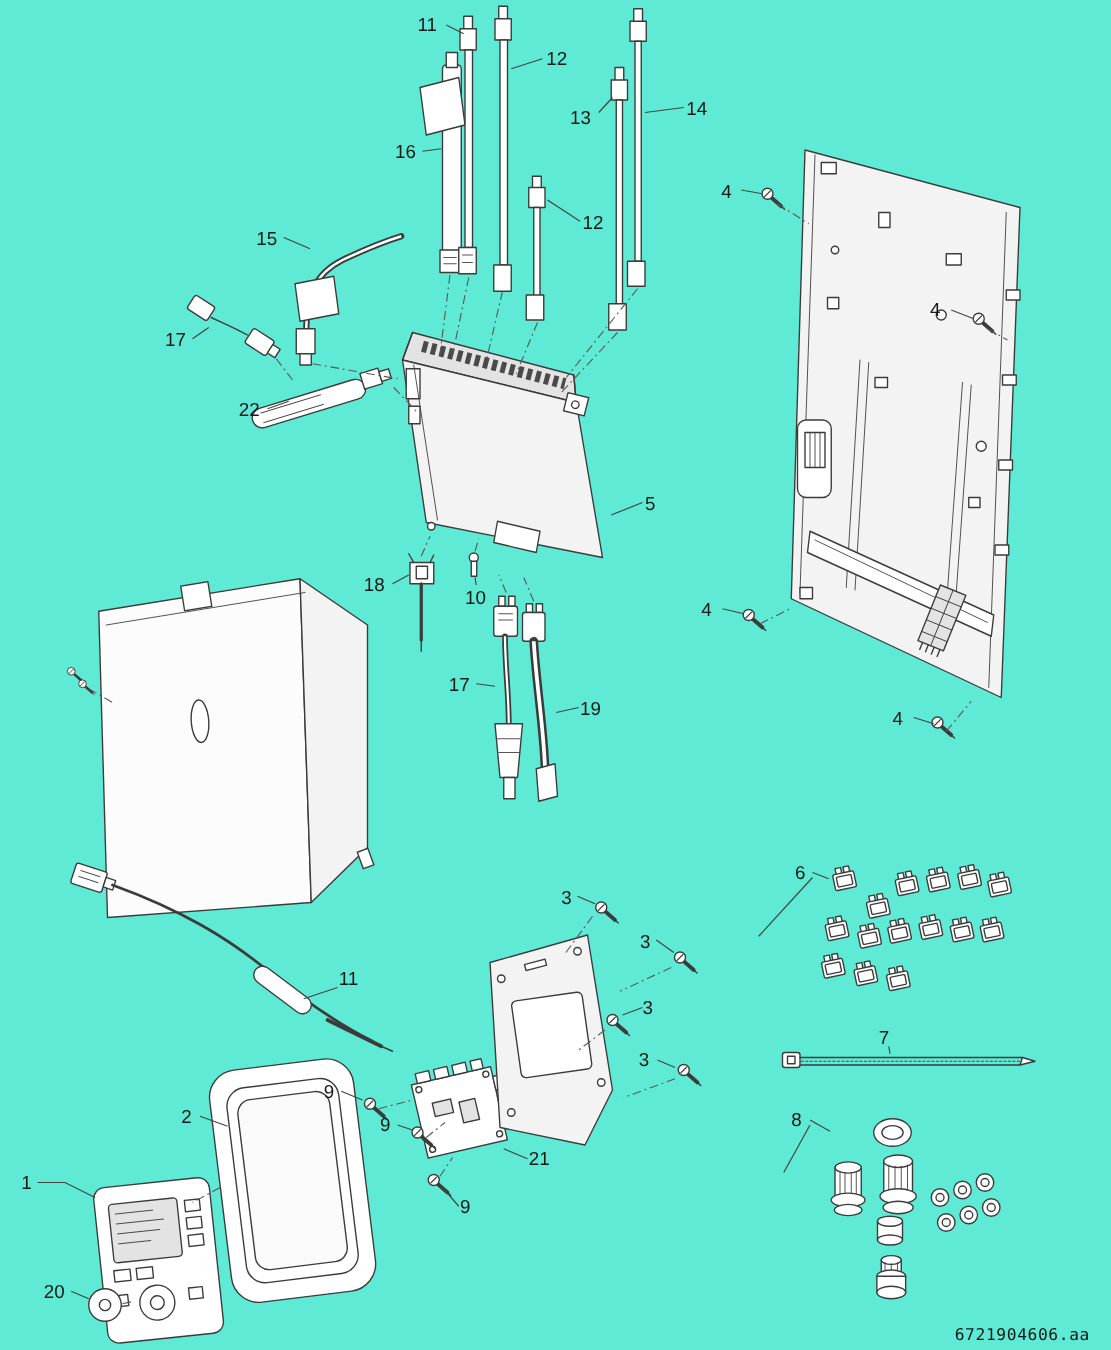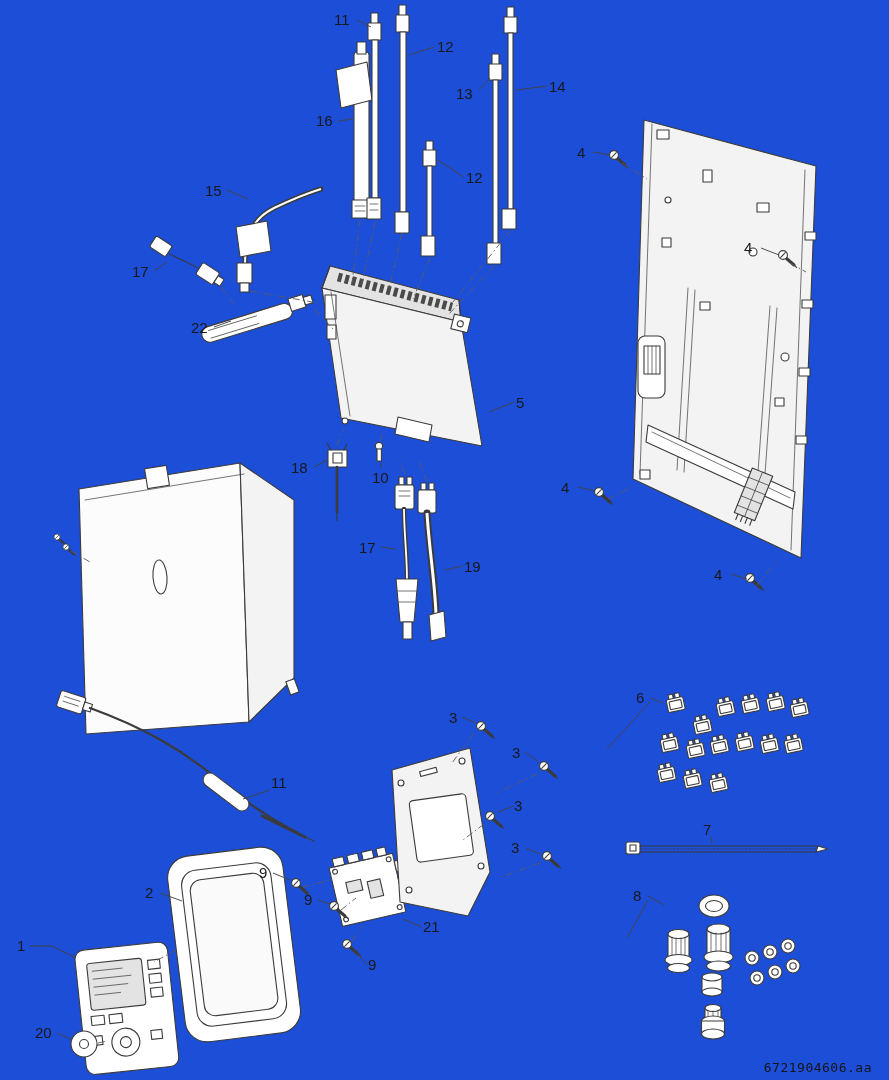--- a/index.html
+++ b/index.html
@@ -1,16 +1,16 @@
 <!DOCTYPE html>
 <html><head>
 <meta charset="utf-8">
 <style>
   html,body{margin:0;padding:0;background:#fff}
-  .page{position:relative;width:889px;height:1080px;background:#1d4ed8;overflow:hidden;font-family:"Liberation Sans",sans-serif}
+  .page{position:relative;width:889px;height:1080px;background:#5eead4;overflow:hidden;font-family:"Liberation Sans",sans-serif}
   svg{display:block}
   .ol{stroke:#3b3b3b;stroke-width:1.1;fill:none;stroke-linecap:round;stroke-linejoin:round}
   .thin{stroke-width:0.7}
   .wf{fill:#fff;stroke:#3b3b3b;stroke-width:1.1;stroke-linejoin:round}
   .gf{fill:#f3f3f3;stroke:#3b3b3b;stroke-width:1.1;stroke-linejoin:round}
   .g2{fill:#e3e3e3;stroke:#3b3b3b;stroke-width:1.1;stroke-linejoin:round}
   .dash path{stroke:#5a5a5a;stroke-width:0.9;fill:none;stroke-dasharray:7 3 1.5 3}
   .lead path{stroke:#444;stroke-width:0.95;fill:none}
   .lbl{font-family:"Liberation Sans",sans-serif;font-size:15px;fill:#191919}
   .code{font-family:"DejaVu Sans Mono",monospace;font-size:13px;fill:#151515;letter-spacing:.5px}

